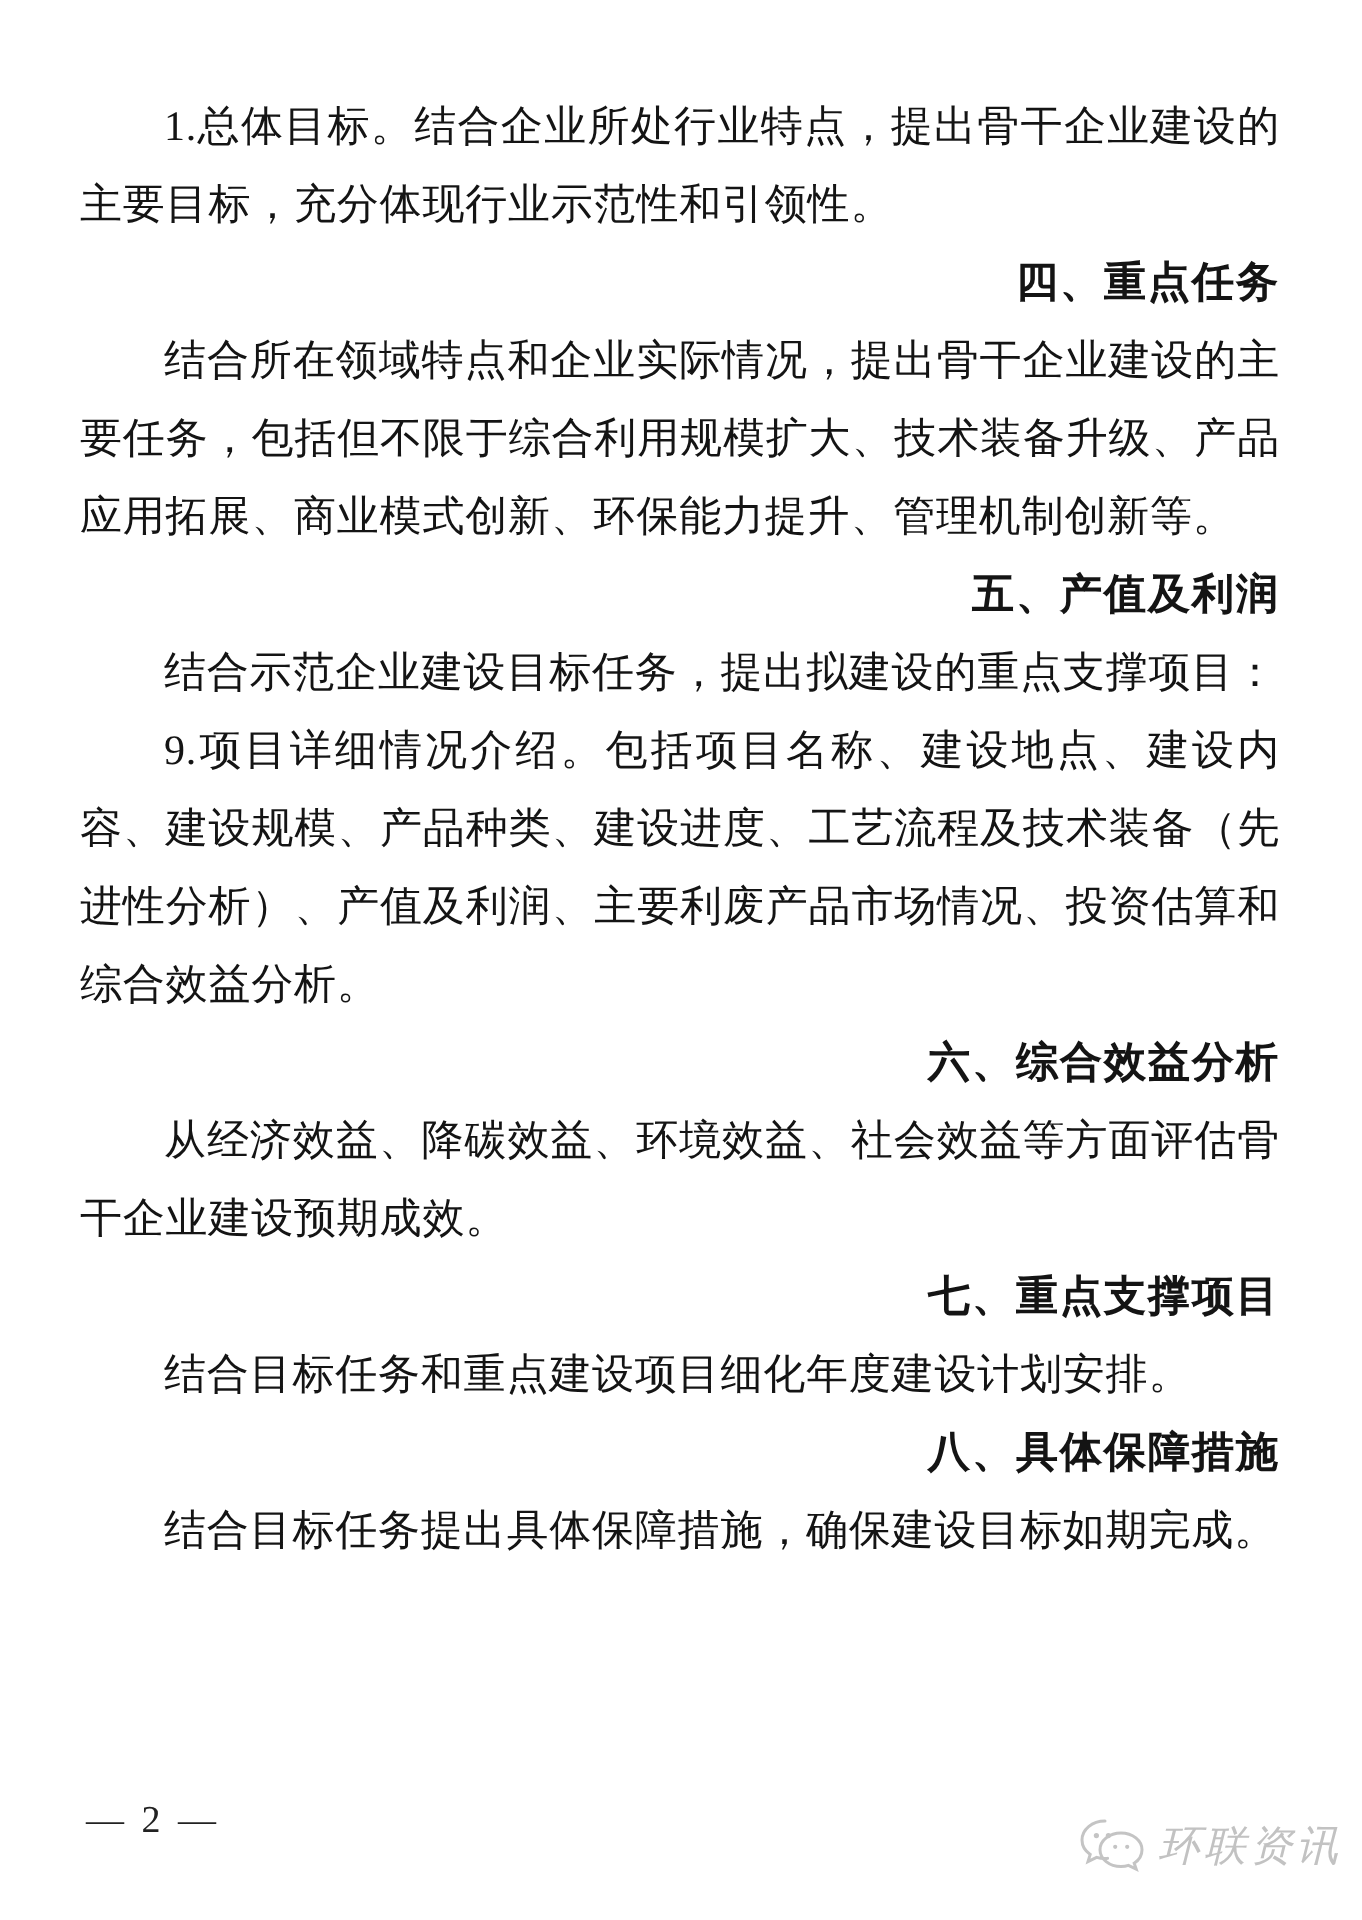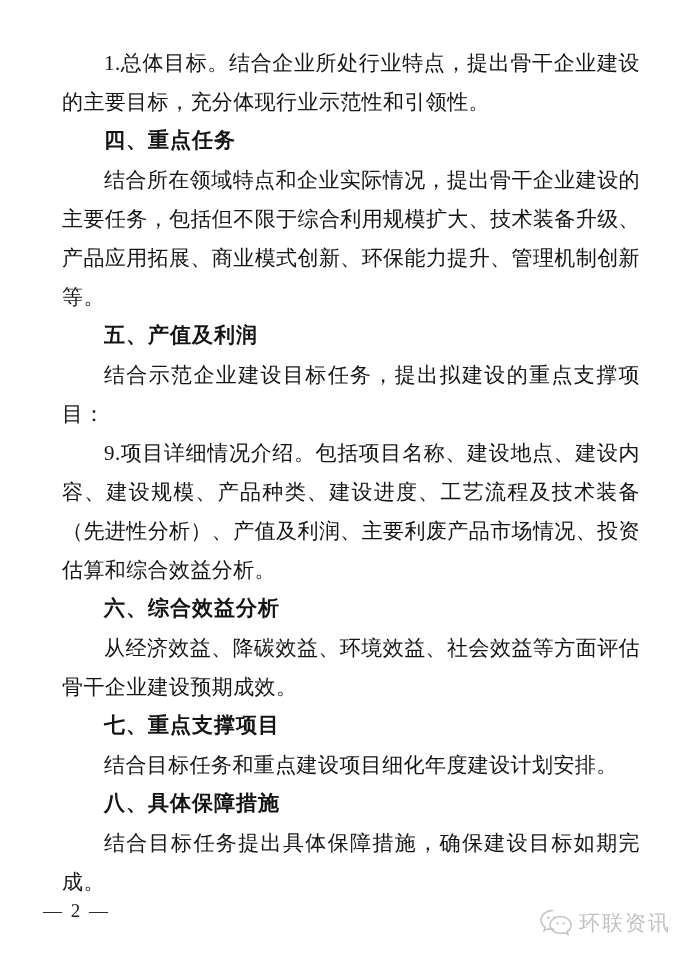--- a/index.html
+++ b/index.html
@@ -11,58 +11,60 @@
     overflow: hidden;
     font-family: "Liberation Serif", "DejaVu Serif", serif;
     color: #141414;
   }
   .doc {
     position: absolute;
     top: 0; left: 0;
     width: 681px;
     height: 960px;
     box-sizing: border-box;
-    padding: 44px 41px 0 62px;
+    padding: 44px 41px 0 40px;
   }
   .para {
     margin: 0;
     font-size: 21px;
     line-height: 39px;
     letter-spacing: 0.4px;
     text-align: justify;
     text-justify: inter-character;
     text-indent: 2em;
     word-break: break-all;
   }
   .heading {
     margin: 0;
     font-size: 21px;
     line-height: 39px;
     letter-spacing: 1px;
     font-weight: 700;
-    font-family: Liberation Mono, monospace;
+    font-family: Liberation Sans, sans-serif;
     text-indent: 2em;
+    text-align: right;
   }
   .page-number {
     position: absolute;
     left: 43px;
     top: 899px;
     font-size: 19px;
     letter-spacing: 2px;
     line-height: 24px;
     color: #222222;
   }
   .watermark {
     position: absolute;
     right: 10px;
     top: 908px;
     display: flex;
     align-items: center;
     gap: 5px;
     color: #c2c2c2;
+    font-style: italic;
   }
   .watermark .wm-label {
     font-size: 21px;
     letter-spacing: 2px;
     font-family: "Liberation Serif", "DejaVu Serif", serif;
     text-shadow: 1px 1px 0 #ffffff;
   }
   .wm-icon svg { display: block; }
 </style>
 </head>

